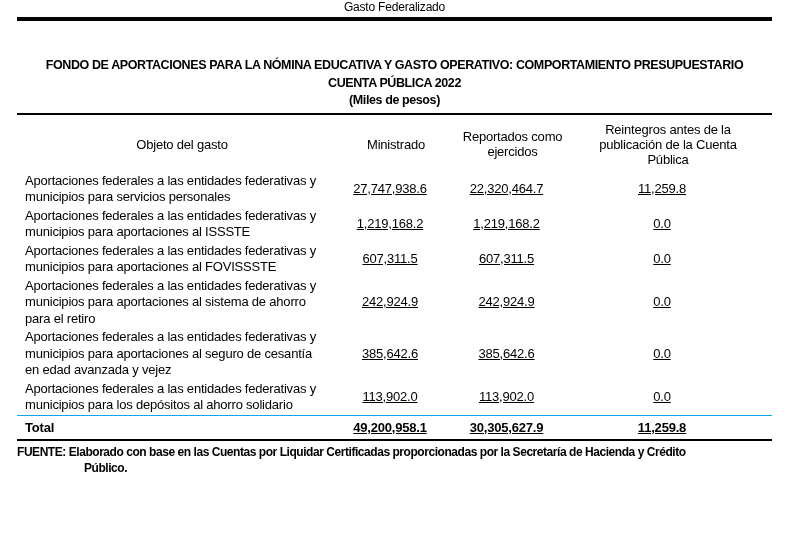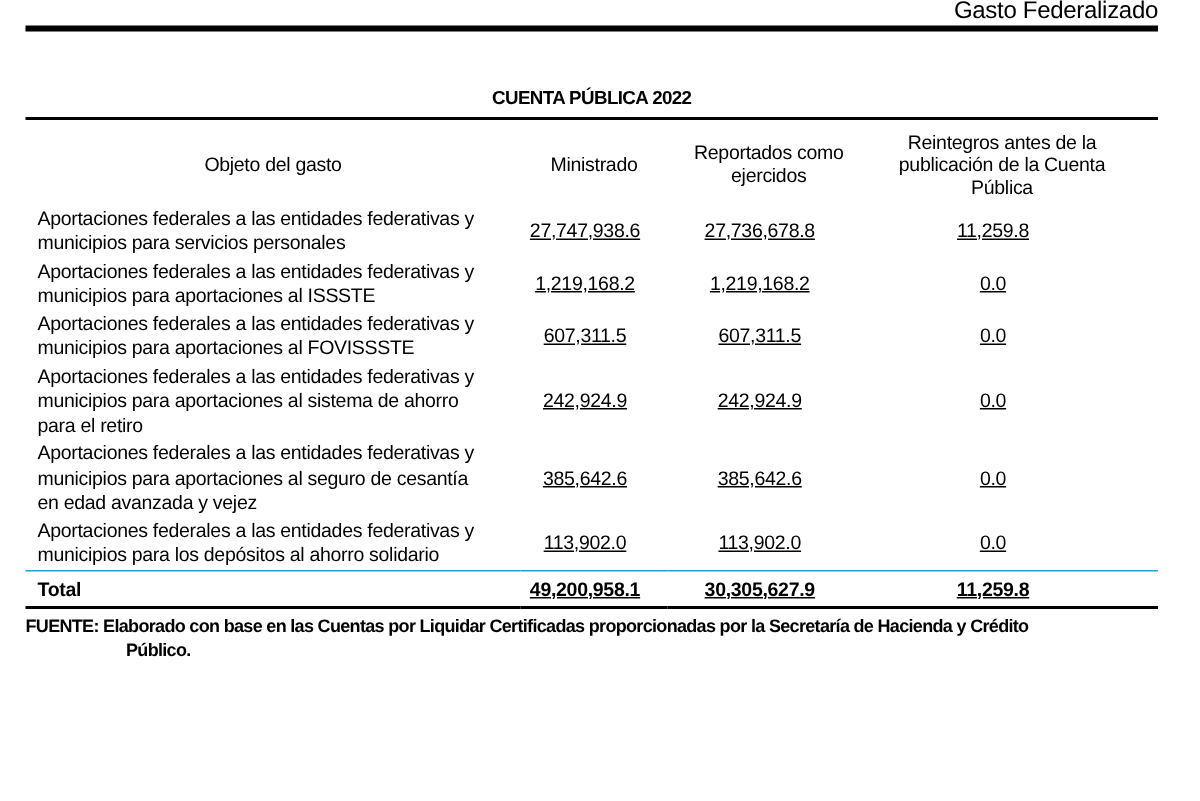--- a/index.html
+++ b/index.html
@@ -11,23 +11,23 @@
     color: #000000;
     font-family: "Liberation Sans", sans-serif;
     -webkit-font-smoothing: antialiased;
   }
   .doc {
     width: 755px;
     margin-left: 17px;
     padding-top: 0;
   }
   .top-label {
-    font-size: 16px;
+    font-size: 12px;
     line-height: 15px;
-    text-align: right;
+    text-align: center;
     letter-spacing: -0.2px;
     padding-bottom: 2px;
   }
   .rule-thick {
     height: 4px;
     background: #000;
   }
   .title-block {
     margin-top: 36px;
     text-align: center;
@@ -97,21 +97,23 @@
 </head>
 <body>
 
 <div class="doc">
 
   <div class="top-label">Gasto Federalizado</div>
 
   <div class="rule-thick"></div>
 
   <div class="title-block">
+    <div>FONDO DE APORTACIONES PARA LA NÓMINA EDUCATIVA Y GASTO OPERATIVO: COMPORTAMIENTO PRESUPUESTARIO</div>
     <div>CUENTA PÚBLICA 2022</div>
+    <div>(Miles de pesos)</div>
   </div>
 
   <div class="rule-thin"></div>
 
   <table class="budget">
     <colgroup>
       <col class="c1">
         <col class="c2">
         <col class="c3">
         <col class="c4">
@@ -125,21 +127,21 @@
         <th class="h4">Reintegros antes de la
 publicación de la Cuenta
 Pública</th>
       </tr>
     </thead>
     <tbody>
         <tr>
     <td class="label">Aportaciones federales a las entidades federativas y
 municipios para servicios personales</td>
     <td class="num n2">27,747,938.6</td>
-    <td class="num n3">27,736,678.8</td>
+    <td class="num n3">22,320,464.7</td>
     <td class="num n4">11,259.8</td>
   </tr>
         <tr>
     <td class="label">Aportaciones federales a las entidades federativas y
 municipios para aportaciones al ISSSTE</td>
     <td class="num n2">1,219,168.2</td>
     <td class="num n3">1,219,168.2</td>
     <td class="num n4">0.0</td>
   </tr>
         <tr>

